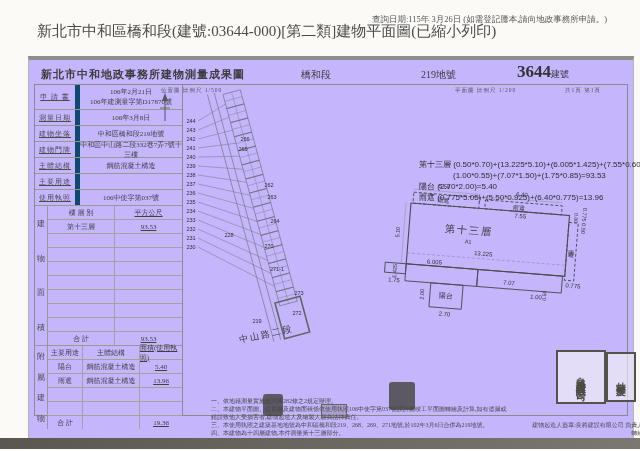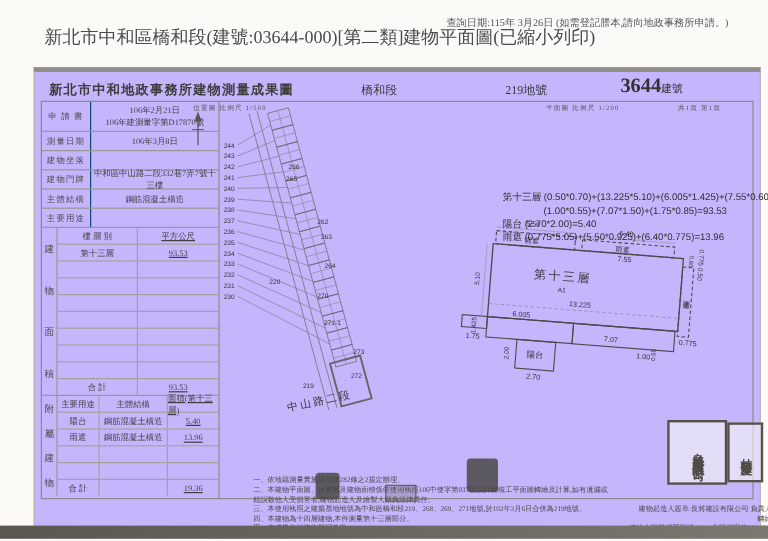--- a/index.html
+++ b/index.html
@@ -18,22 +18,22 @@
   .fland{position:absolute;left:392px;top:8px;font-size:10px;}
   .fbno{position:absolute;left:488px;top:2px;font-size:17px;font-weight:bold;letter-spacing:2px;color:#333;}
   .fbno span{font-size:9px;font-weight:normal;letter-spacing:0;}
   .formbox{position:absolute;left:5px;top:24px;width:592px;height:330px;border:1px solid #8a8a8a;}
   .scale-loc{position:absolute;left:126px;top:2px;font-size:5.5px;color:#555;letter-spacing:1px;}
   .scale-plan{position:absolute;left:420px;top:2px;font-size:5.5px;color:#555;letter-spacing:1px;}
   .pageinfo{position:absolute;left:530px;top:2px;font-size:5.5px;color:#555;letter-spacing:1px;}
   
   .lefttable{position:absolute;left:0px;top:0px;width:147px;height:330px;border-right:1px solid #8a8a8a;font-size:7px;}
   .trow{display:flex;border-bottom:1px solid #9a9893;align-items:stretch;}
-  .tlabel{width:40px;border-right:1px solid #0c4a6e;display:flex;align-items:center;justify-content:center;
-          text-align:right;letter-spacing:1px;color:#4c4c4c;}
+  .tlabel{width:40px;border-right:5px solid #0c4a6e;display:flex;align-items:center;justify-content:center;
+          text-align:right;letter-spacing:1px;color:#4c4c4c;text-decoration:underline;}
   .tvalue{flex:1;display:flex;align-items:center;justify-content:center;text-align:center;white-space:pre-line;color:#3f3f3f;}
   .vstrip{width:12px;border-right:1px solid #9a9893;display:flex;flex-direction:column;
           justify-content:space-around;align-items:center;font-size:8px;color:#4c4c4c;}
   .sectwrap{display:flex;border-bottom:1px solid #9a9893;}
   .subtab{flex:1;display:flex;flex-direction:column;justify-content:center;}
   .srow{display:flex;border-bottom:1px solid #a5a29c;height:13px;}
   .srow:last-child{border-bottom:none;}
   .scell{display:flex;align-items:center;justify-content:center;border-right:1px solid #a5a29c;color:#3f3f3f;}
   .scell:last-child{border-right:none;text-decoration:underline;}
   .formulas{position:absolute;left:384px;top:74px;width:250px;font-size:8px;line-height:11px;color:#2e2e2e;
@@ -76,31 +76,36 @@
               <div class="tlabel">申 請 書</div>
               <div class="tvalue">106年2月21日
 106年建測量字第D17870號</div>
             </div>
             <div class="trow" style="height: 15px;">
               <div class="tlabel">測量日期</div>
               <div class="tvalue">106年3月8日</div>
             </div>
             <div class="trow" style="height: 15px;">
               <div class="tlabel">建物坐落</div>
+              <div class="tvalue">中和區橋和段219地號</div>
             </div>
             <div class="trow" style="height: 15px;">
               <div class="tlabel">建物門牌</div>
               <div class="tvalue">中和區中山路二段332巷7弄7號十三樓</div>
             </div>
             <div class="trow" style="height: 15px;">
               <div class="tlabel">主體結構</div>
               <div class="tvalue">鋼筋混凝土構造</div>
             </div>
             <div class="trow" style="height: 15px;">
               <div class="tlabel">主要用途</div>
+            </div>
+            <div class="trow" style="height: 15px;">
+              <div class="tlabel">使用執照</div>
+              <div class="tvalue">106中使字第037號</div>
             </div>
           </div>
         <div class="sectwrap" id="area-section">
           <div class="vstrip" id="area-strip">
               <div class="">建</div>
               <div class="">物</div>
               <div class="">面</div>
               <div class="">積</div>
             </div>
           <div class="subtab" id="area-table">
@@ -150,21 +155,21 @@
           <div class="vstrip" id="annex-strip">
               <div class="">附</div>
               <div class="">屬</div>
               <div class="">建</div>
               <div class="">物</div>
             </div>
           <div class="subtab" id="annex-table">
               <div class="srow">
                 <div class="scell" style="width: 34px;">主要用途</div>
                 <div class="scell" style="width: 56px;">主體結構</div>
-                <div class="scell" style="flex: 1 1 0%;">面積(第十三層)</div>
+                <div class="scell" style="flex: 1 1 0%;">面積(使用執照)</div>
               </div>
               <div class="srow">
                 <div class="scell" style="width: 34px;">陽台</div>
                 <div class="scell" style="width: 56px;">鋼筋混凝土構造</div>
                 <div class="scell" style="flex: 1 1 0%;">5.40</div>
               </div>
               <div class="srow">
                 <div class="scell" style="width: 34px;">雨遮</div>
                 <div class="scell" style="width: 56px;">鋼筋混凝土構造</div>
                 <div class="scell" style="flex: 1 1 0%;">13.96</div>

